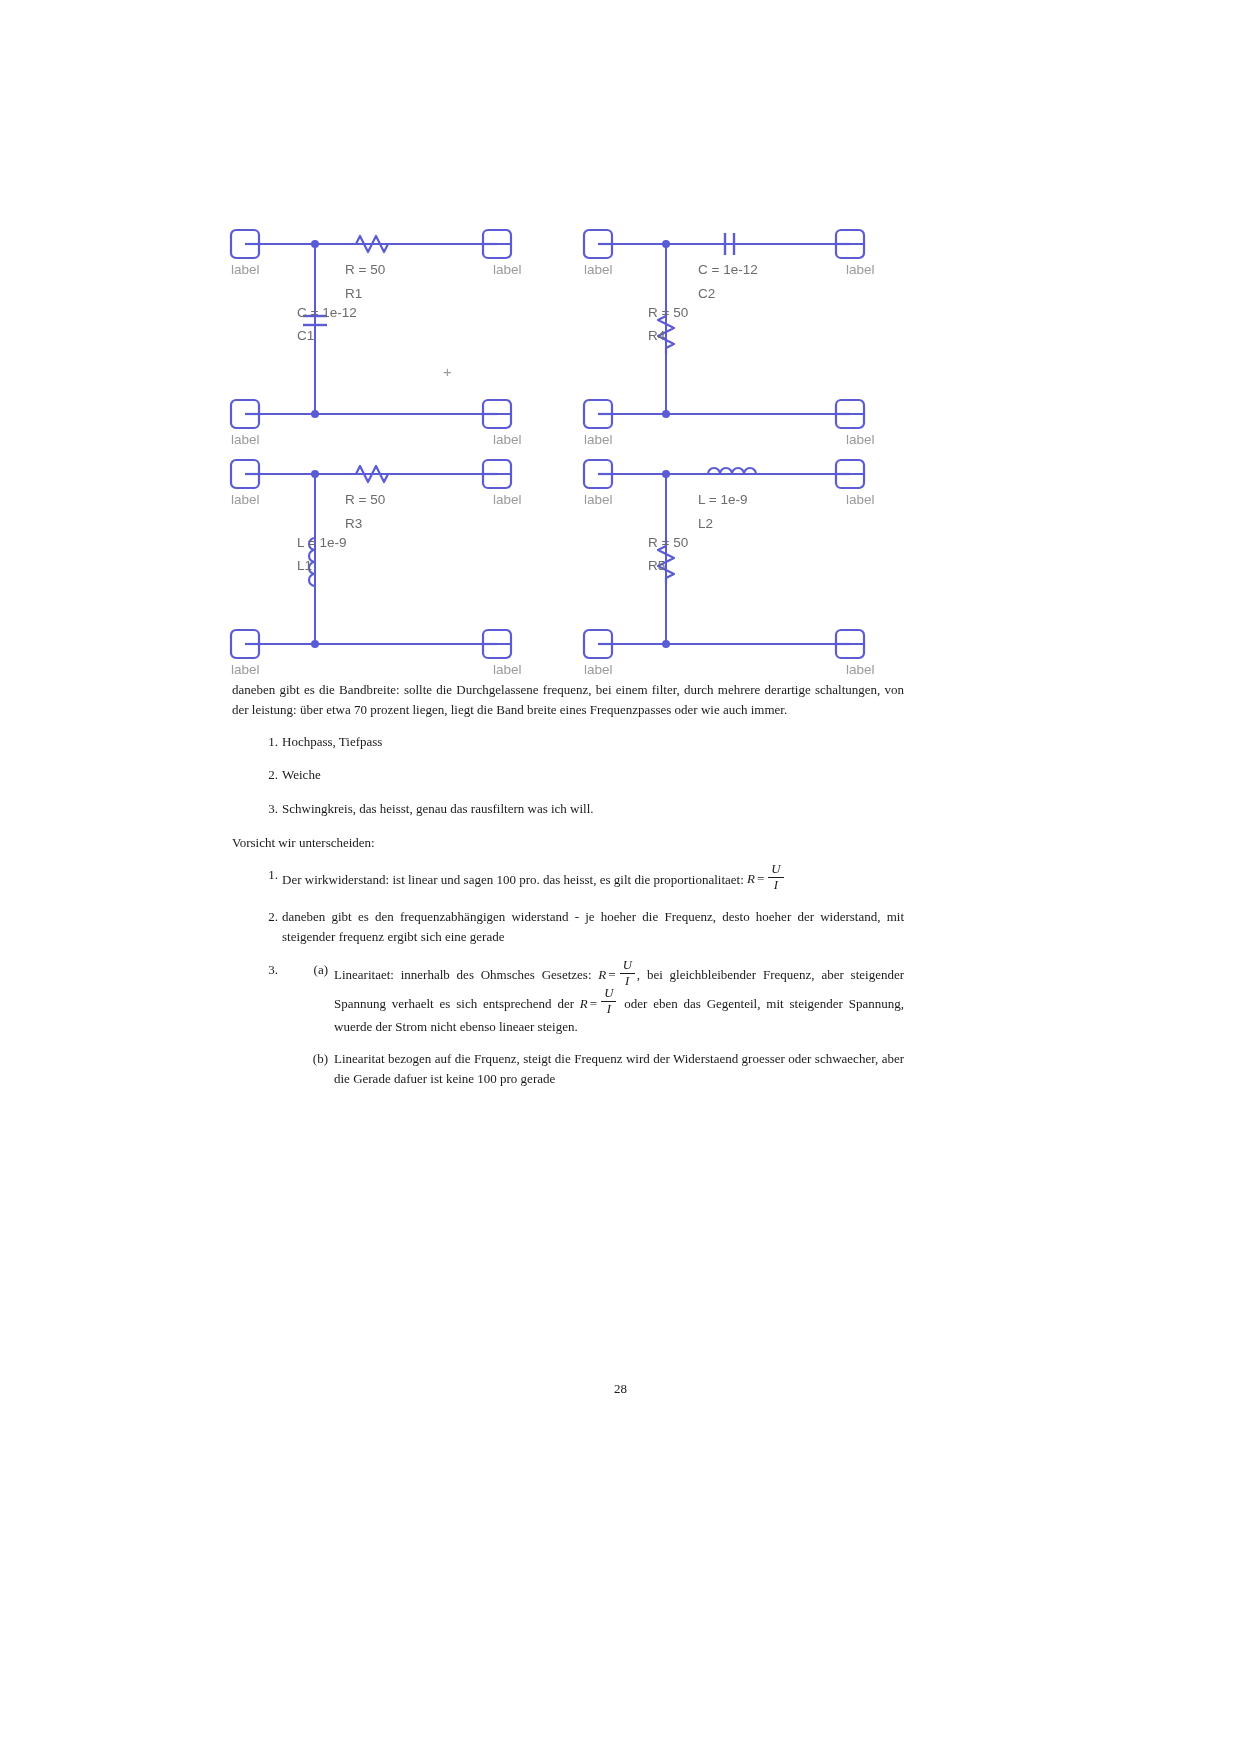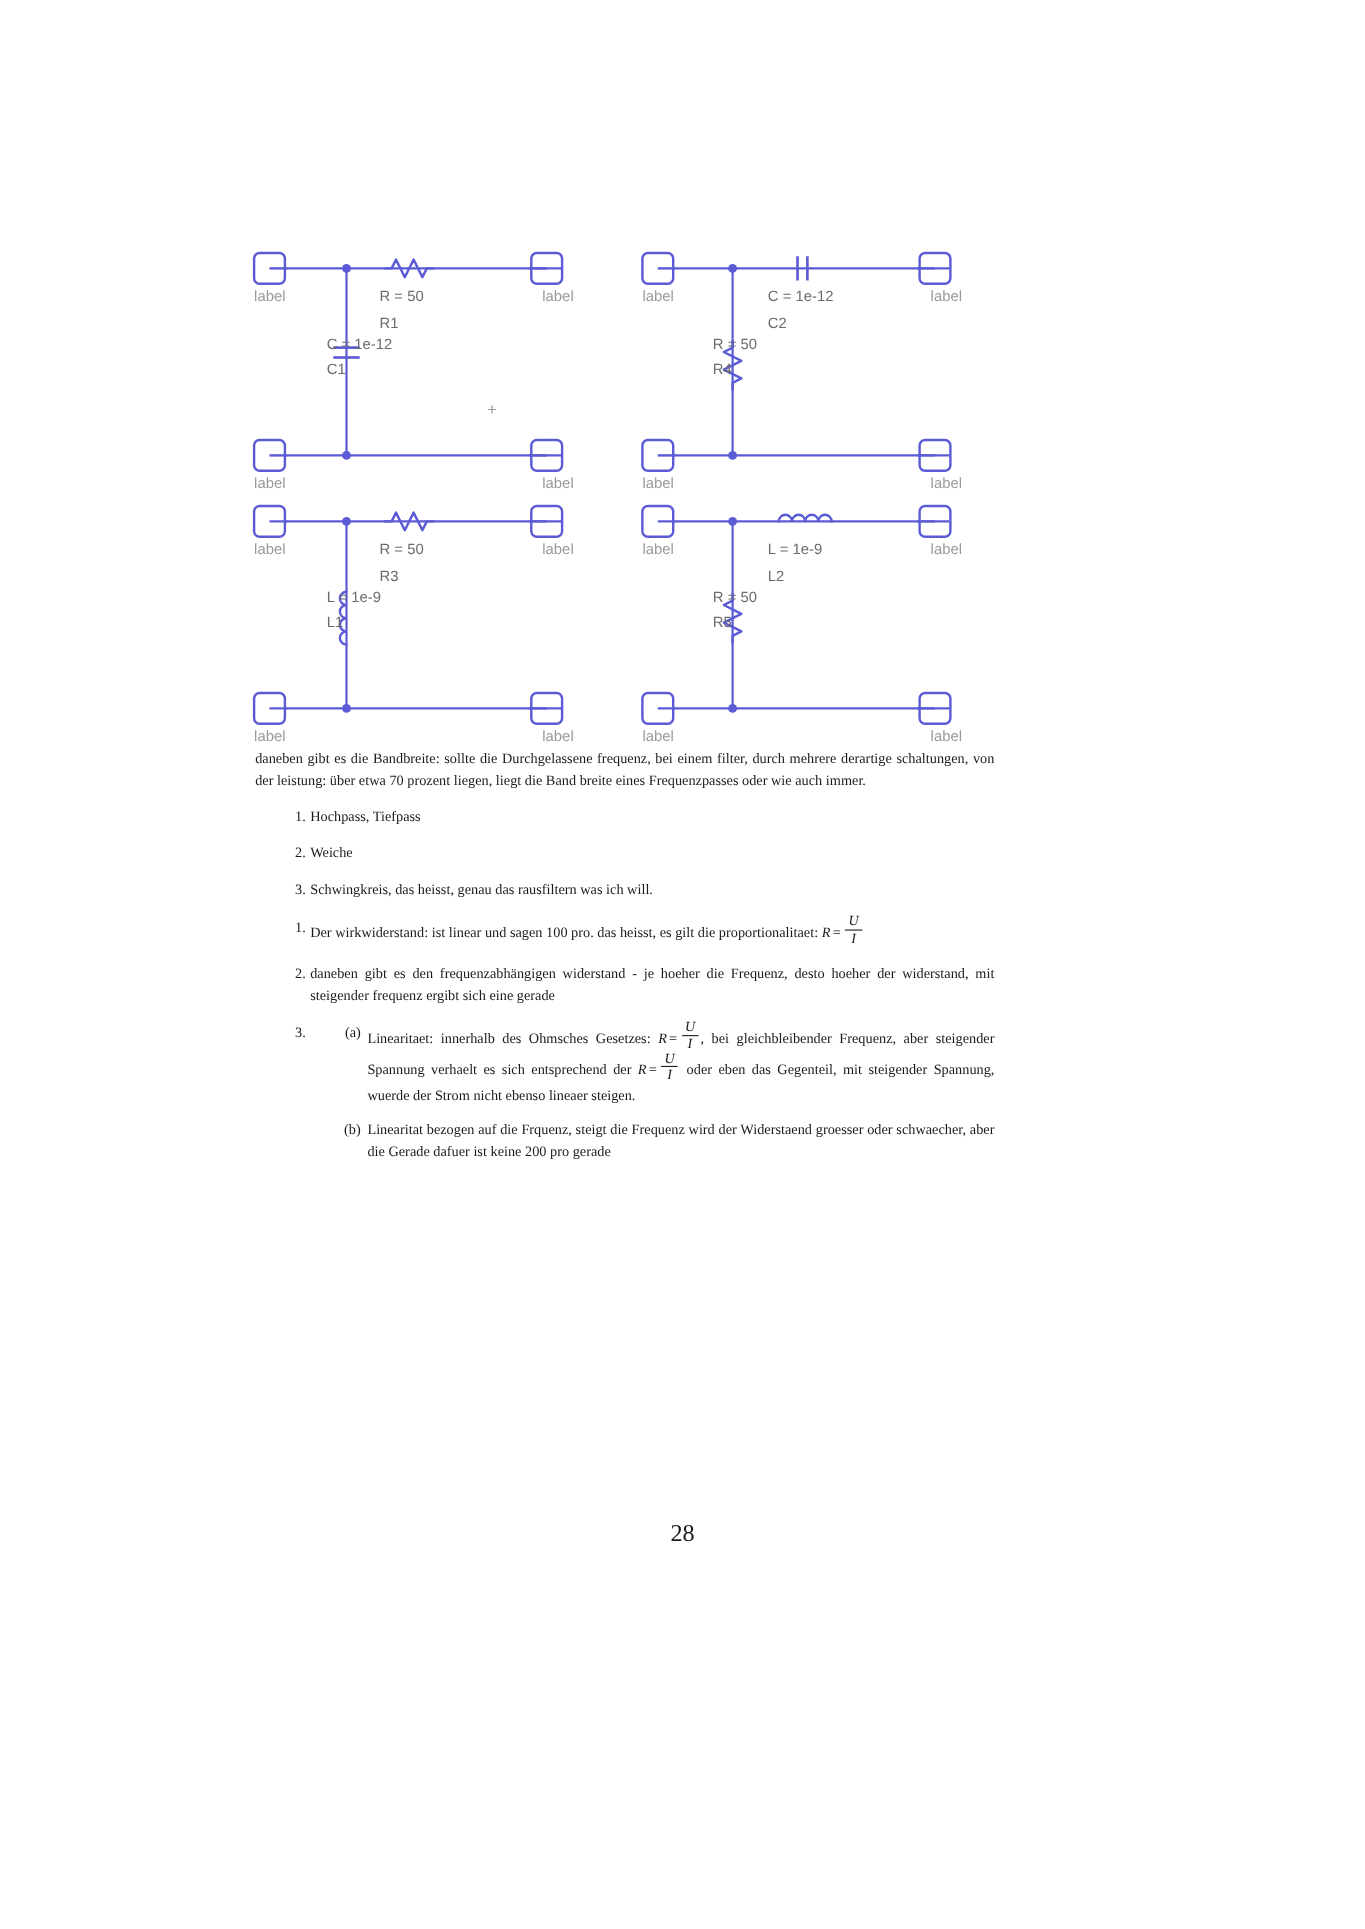--- a/index.html
+++ b/index.html
@@ -119,21 +119,21 @@
   }
   .op { font-style: normal; padding: 0 2px; }
 
   
   .folio {
     position: absolute;
     left: 0;
     top: 1381px;
     width: 1241px;
     text-align: center;
-    font-size: 22px;
+    font-size: 13px;
   }
 </style>
 </head>
 <body>
 
 <div class="page">
 
   <div class="figure">
     <svg class="fig-svg" width="680" height="465" viewBox="0 0 680 465">
       <defs>
@@ -285,20 +285,21 @@
       <li>
         <span class="marker">2.</span>
         <span>Weiche</span>
       </li>
       <li>
         <span class="marker">3.</span>
         <span>Schwingkreis, das heisst, genau das rausfiltern was ich will.</span>
       </li>
     </ol>
 
+    <p class="para">Vorsicht wir unterscheiden:</p>
 
     <ol class="lvl1">
 
       <li>
         <span class="marker">1.</span>
         <span>Der wirkwiderstand: ist linear und sagen 100 pro. das heisst, es gilt die proportionalitaet:</span>
         <span class="math">
           <span>R</span><span class="op">=</span><span class="frac"><span class="num">U</span><span class="den">I</span></span>
         </span>
       </li>
@@ -315,21 +316,21 @@
           <li>
             <span class="marker">(a)</span>
             <span>Linearitaet: innerhalb des Ohmsches Gesetzes:</span>
             <span class="math"><span>R</span><span class="op">=</span><span class="frac"><span class="num">U</span><span class="den">I</span></span></span><span>, bei gleichbleibender Frequenz, aber steigender Spannung verhaelt es sich entsprechend der</span>
             <span class="math"><span>R</span><span class="op">=</span><span class="frac"><span class="num">U</span><span class="den">I</span></span></span>
             <span>oder eben das Gegenteil, mit steigender Spannung, wuerde der Strom nicht ebenso lineaer steigen.</span>
           </li>
 
           <li>
             <span class="marker">(b)</span>
-            <span>Linearitat bezogen auf die Frquenz, steigt die Frequenz wird der Widerstaend groesser oder schwaecher, aber die Gerade dafuer ist keine 200 pro gerade</span>
+            <span>Linearitat bezogen auf die Frquenz, steigt die Frequenz wird der Widerstaend groesser oder schwaecher, aber die Gerade dafuer ist keine 100 pro gerade</span>
           </li>
         </ol>
       </li>
     </ol>
   </div>
 
   <div class="folio">28</div>
 
 </div>
 

